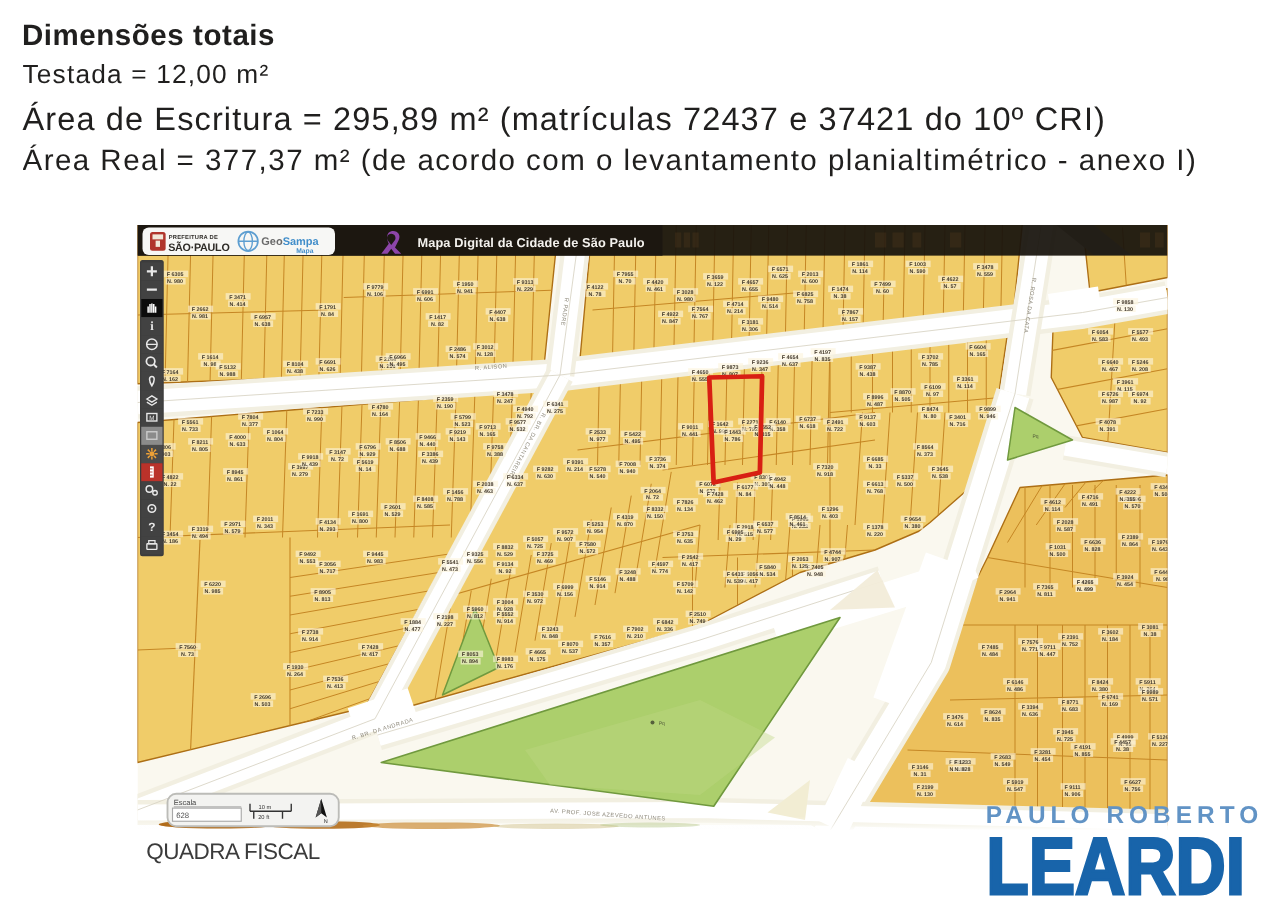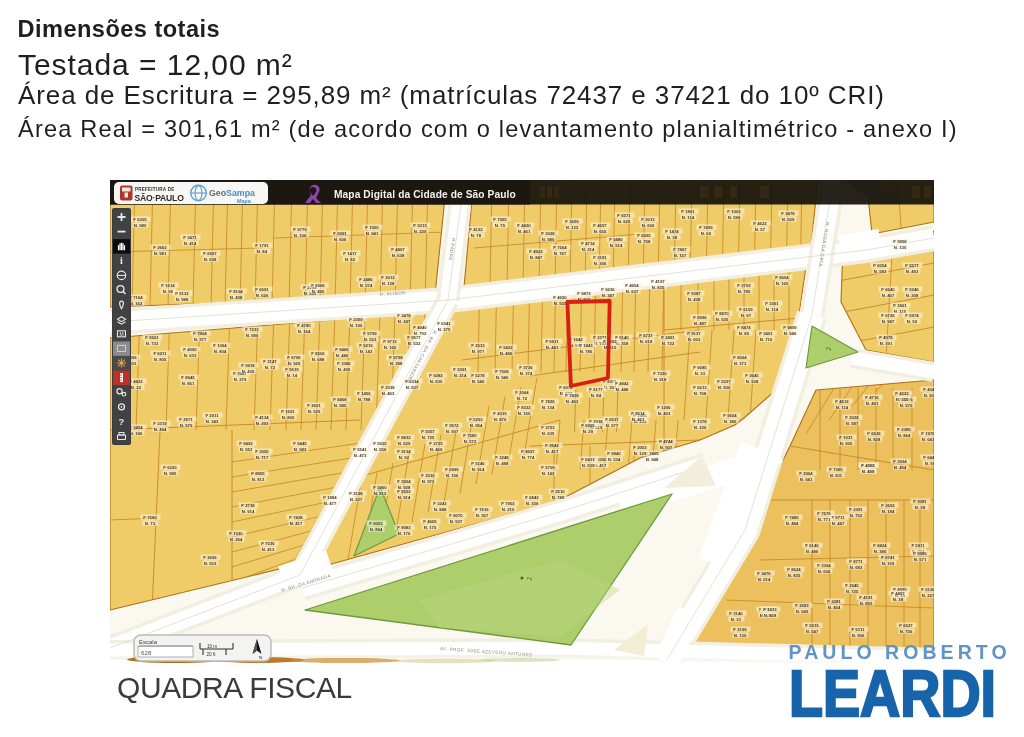--- a/index.html
+++ b/index.html
@@ -1,26 +1,26 @@
 <!DOCTYPE html>
 <html><head><meta charset="utf-8">
 <style>
 html,body{margin:0;padding:0;background:#ffffff;width:1024px;height:737px;overflow:hidden;
 font-family:"Liberation Sans",sans-serif;}
 #page{position:relative;width:896px;height:737px;background:#fff;filter:blur(0.22px) saturate(0.95);}
 .t{position:absolute;white-space:nowrap;color:#201f1e;}
 #map{position:absolute;left:110px;top:180px;width:824px;height:484px;filter:blur(0.55px);}
-#quadra{position:absolute;left:117px;top:671px;font-size:30px;color:#3b3b3b;letter-spacing:-0.4px;}
+#quadra{position:absolute;left:117px;top:671px;font-size:18px;color:#3b3b3b;letter-spacing:-0.4px;}
 </style></head>
 <body>
 <div id="page">
   <div class="t" style="left:17.5px;top:16px;font-size:23.6px;font-weight:bold;letter-spacing:0.45px;">Dimensões totais</div>
-  <div class="t" style="left:18px;top:47.5px;font-size:30px;letter-spacing:0.95px;">Testada = 12,00 m²</div>
+  <div class="t" style="left:18px;top:47.5px;font-size:21px;letter-spacing:0.95px;">Testada = 12,00 m²</div>
   <div class="t" style="left:18px;top:80px;font-size:26px;letter-spacing:0.9px;">Área de Escritura = 295,89 m² (matrículas 72437 e 37421 do 10º CRI)</div>
-  <div class="t" style="left:18px;top:116px;font-size:23.6px;letter-spacing:1.18px;">Área Real = 301,61 m² (de acordo com o levantamento planialtimétrico - anexo I)</div>
+  <div class="t" style="left:18px;top:116px;font-size:23.6px;letter-spacing:1.18px;">Área Real = 377,37 m² (de acordo com o levantamento planialtimétrico - anexo I)</div>
   <svg id="map" viewBox="110 180 824 484" width="824" height="484" text-rendering="optimizeLegibility">
 <rect x="110" y="180" width="824" height="480" fill="#faf8ef"></rect>
 <polygon points="110.0,178.0 447.0,178.0 435.0,295.0 110.0,307.0" fill="#f2cc64" stroke="#b06f10" stroke-width="1.1" stroke-linejoin="round"></polygon>
 <polygon points="474.0,178.0 818.0,178.0 811.0,247.0 464.0,287.0" fill="#f2cc64" stroke="#b06f10" stroke-width="1.1" stroke-linejoin="round"></polygon>
 <polygon points="866.0,178.0 934.0,178.0 934.0,222.0 872.0,234.0" fill="#f2cc64" stroke="#b06f10" stroke-width="1.1" stroke-linejoin="round"></polygon>
 <polygon points="843.0,247.0 934.0,231.0 934.0,362.0 866.0,350.0 841.0,302.0" fill="#f2cc64" stroke="#b06f10" stroke-width="1.1" stroke-linejoin="round"></polygon>
 <path d="M 816,390 L 934,380 L 934,660 L 697,660 Q 688,640 700,616 L 748,530 L 790,446 Z" fill="#eec057" stroke="#b06f10" stroke-width="1.1" stroke-linejoin="round"></path>
 <polygon points="464.0,291.0 808.0,253.0 799.0,315.0 776.0,390.0 744.0,418.0 735.0,425.0 700.0,440.0 640.0,458.0 558.0,501.0 310.0,570.0 452.0,303.0" fill="#f2cc64" stroke="#b06f10" stroke-width="1.1" stroke-linejoin="round"></polygon>
 <polygon points="110.0,338.0 431.0,312.0 292.0,566.0 110.0,610.0" fill="#f2cc64" stroke="#b06f10" stroke-width="1.1" stroke-linejoin="round"></polygon>
 <clipPath id="c1">

